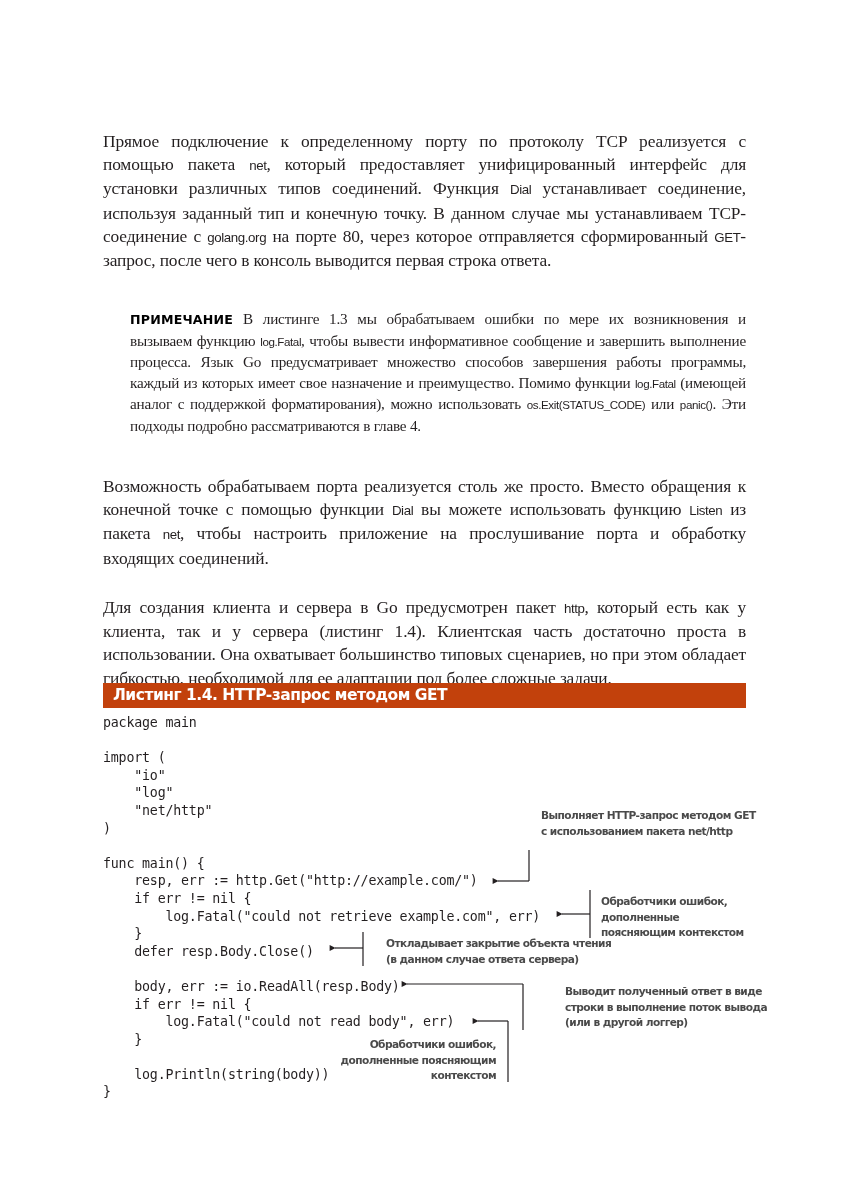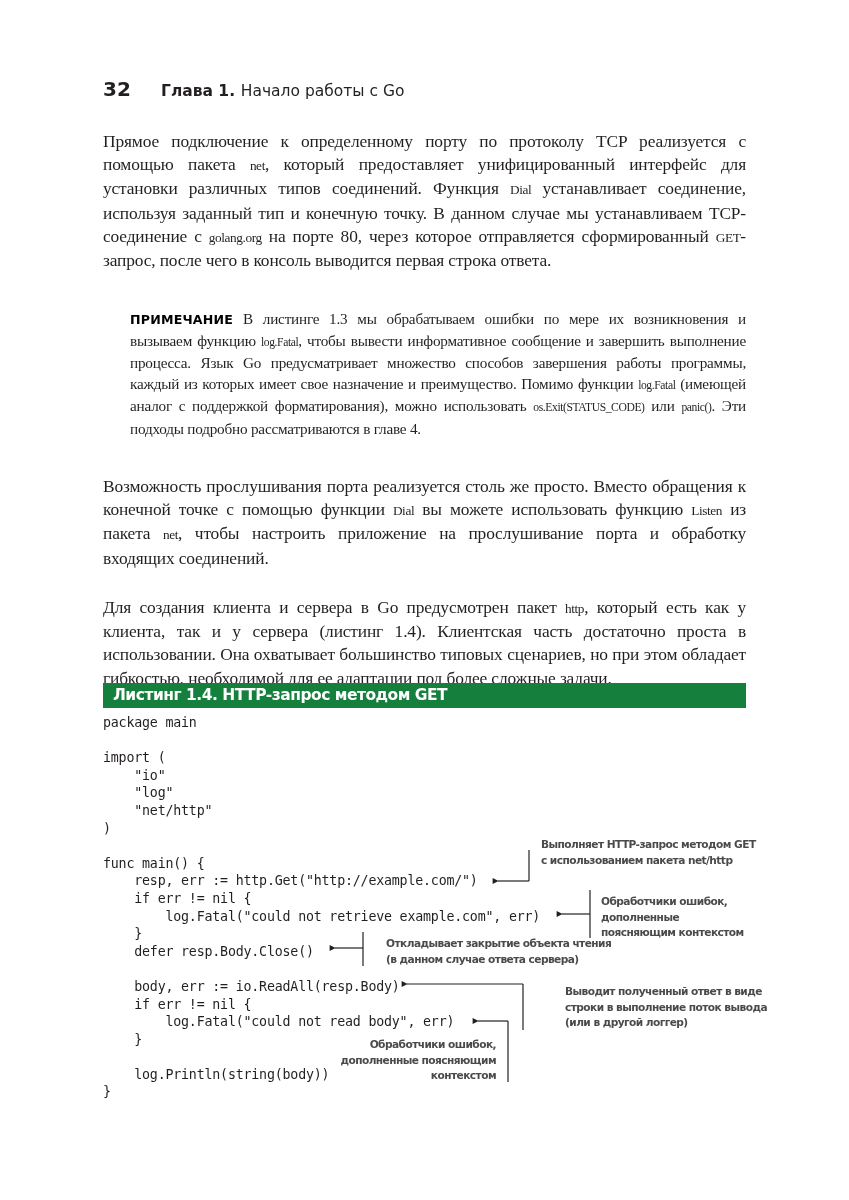--- a/index.html
+++ b/index.html
@@ -5,60 +5,57 @@
   html, body { margin: 0; padding: 0; background: #ffffff; }
   body { width: 849px; height: 1200px; position: relative; overflow: hidden; color: #231f20; }
   .page { position: absolute; left: 0; top: 0; width: 849px; height: 1200px; }
 
   .running-head { position: absolute; left: 103px; top: 76px; font-family: "DejaVu Sans", sans-serif; font-size: 18px; line-height: 26px; white-space: nowrap; }
   .running-head .pnum { font-weight: bold; font-size: 20px; display: inline-block; width: 58px; }
   .running-head .chap-b { font-weight: bold; font-size: 15.5px; }
   .running-head .chap-t { font-size: 15.5px; }
 
   .para { position: absolute; left: 103px; width: 643px; font-family: "Liberation Serif", serif; font-size: 17.4px; line-height: 23.2px; text-align: justify; letter-spacing: -0.15px; }
-  .para code, .note code { font-family: Liberation Serif, serif; font-size: 13.3px; letter-spacing: -0.4px; }
+  .para code, .note code { font-family: Liberation Sans, sans-serif; font-size: 13.3px; letter-spacing: -0.4px; }
 
   .note { position: absolute; left: 130px; width: 616px; font-family: "Liberation Serif", serif; font-size: 15.2px; line-height: 20.6px; text-align: justify; letter-spacing: -0.2px; }
   .note .note-label { font-family: "DejaVu Sans", sans-serif; font-weight: bold; font-size: 12.6px; color: #000000; margin-right: 10px; letter-spacing: 0.2px; }
   .note code { font-size: 11.6px; margin-top: 14px; }
 
-  .listing-bar { position: absolute; left: 103px; top: 683px; width: 643px; height: 25px; background: #15803d; color: #ffffff; }
+  .listing-bar { position: absolute; left: 103px; top: 683px; width: 643px; height: 25px; background: #c2410c; color: #ffffff; }
   .listing-bar span { position: absolute; left: 10px; top: 2px; font-family: "DejaVu Sans", sans-serif; font-weight: bold; font-size: 15.5px; line-height: 21px; letter-spacing: -0.5px; white-space: nowrap; }
 
   .code { position: absolute; left: 103px; font-family: "DejaVu Sans Mono", monospace; font-size: 13.3px; line-height: 17.6px; white-space: pre; color: #231f20; letter-spacing: -0.2px; }
 
   .ann { position: absolute; font-family: "DejaVu Sans", sans-serif; font-weight: bold; font-size: 10.6px; line-height: 15.5px; color: #4a4a4a; letter-spacing: -0.55px; white-space: nowrap; }
   .ann.right { text-align: right; }
 
   svg.arrows { position: absolute; left: 0; top: 0; width: 849px; height: 1200px; pointer-events: none; }
 </style>
 </head>
 <body>
 
 <div class="page">
 
-  <div class="running-head">
-    <span class="pnum">32</span><span class="chap-b">Глава 1.</span> <span class="chap-t">Начало работы с Go</span>
-  </div>
 
   <div class="para" style="top:130px;"><span>Прямое подключение к определенному порту по протоколу TCP реализуется с помощью пакета </span><code>net</code><span>, который предоставляет унифицированный интерфейс для установки различных типов соединений. Функция </span><code>Dial</code><span> устанавливает соединение, используя заданный тип и конечную точку. В данном случае мы устанавливаем TCP-соединение с </span><code>golang.org</code><span> на порте 80, через которое от­правляется сформированный </span><code>GET</code><span>-запрос, после чего в консоль выводится первая строка ответа.</span></div>
 
   <div class="note" style="top:309px;"><span class="note-label">ПРИМЕЧАНИЕ</span><span>В листинге 1.3 мы обрабатываем ошибки по мере их возникновения и вызываем функцию </span><code>log.Fatal</code><span>, чтобы вывести информативное сообщение и завер­шить выполнение процесса. Язык Go предусматривает множество способов заверше­ния работы программы, каждый из которых имеет свое назначение и преимущество. Помимо функции </span><code>log.Fatal</code><span> (имеющей аналог с поддержкой форматирования), можно использовать </span><code>os.Exit(STATUS_CODE)</code><span> или </span><code>panic()</code><span>. Эти подходы подробно рассматри­ваются в главе 4.</span></div>
 
-  <div class="para" style="top:475px;"><span>Возможность прослушивания порта реализуется столь же просто. Вместо об­ращения к конечной точке с помощью функции </span><code>Dial</code><span> вы можете использовать функцию </span><code>Listen</code><span> из пакета </span><code>net</code><span>, чтобы настроить приложение на прослушивание порта и обработку входящих соединений.</span></div>
+  <div class="para" style="top:475px;"><span>Возможность обрабатываем порта реализуется столь же просто. Вместо об­ращения к конечной точке с помощью функции </span><code>Dial</code><span> вы можете использовать функцию </span><code>Listen</code><span> из пакета </span><code>net</code><span>, чтобы настроить приложение на прослушивание порта и обработку входящих соединений.</span></div>
 
   <div class="para" style="top:596px;"><span>Для создания клиента и сервера в Go предусмотрен пакет </span><code>http</code><span>, который есть как у клиента, так и у сервера (листинг 1.4). Клиентская часть достаточно проста в использовании. Она охватывает большинство типовых сценариев, но при этом обладает гибкостью, необходимой для ее адаптации под более сложные задачи.</span></div>
 
   <div class="listing-bar">
     <span>Листинг 1.4. HTTP-запрос методом GET</span>
   </div>
 
   <div class="code" id="code-block" style="top:714px;"><div>package main</div><div>&nbsp;</div><div>import (</div><div>    "io"</div><div>    "log"</div><div>    "net/http"</div><div>)</div><div>&nbsp;</div><div>func main() {</div><div>    resp, err := http.Get("http://example.com/")</div><div>    if err != nil {</div><div>        log.Fatal("could not retrieve example.com", err)</div><div>    }</div><div>    defer resp.Body.Close()</div><div>&nbsp;</div><div>    body, err := io.ReadAll(resp.Body)</div><div>    if err != nil {</div><div>        log.Fatal("could not read body", err)</div><div>    }</div><div>&nbsp;</div><div>    log.Println(string(body))</div><div>}</div></div>
 
-  <div class="ann" style="left:541px; top:837px;">
+  <div class="ann" style="left:541px; top:808px;">
     <div>Выполняет HTTP-запрос методом GET</div>
     <div>с использованием пакета net/http</div>
   </div>
   <div class="ann" style="left:601px; top:894px;">
     <div>Обработчики ошибок,</div>
     <div>дополненные</div>
     <div>поясняющим контекстом</div>
   </div>
   <div class="ann" style="left:386px; top:936px;">
     <div>Откладывает закрытие объекта чтения</div>

